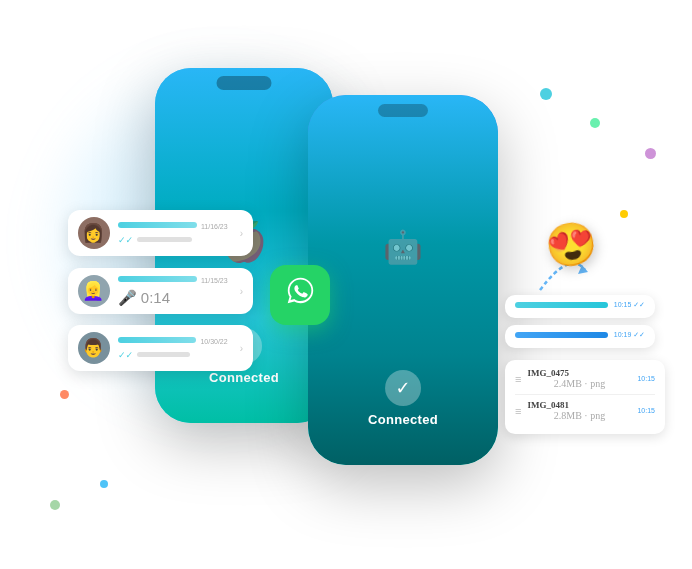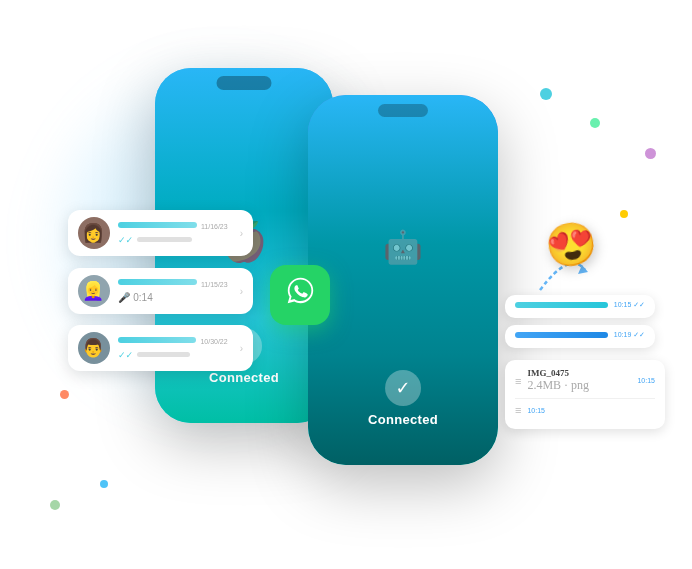--- a/index.html
+++ b/index.html
@@ -294,22 +294,23 @@
       font-family: Liberation Serif, serif;
     }
 
     .file-name {
       font-size: 9px;
       font-weight: 600;
       color: #444;
     }
 
     .file-size {
-      font-size: 12px;
+      font-size: 10px;
       color: #aaa;
+      text-align: center;
     }
 
     .file-time {
       font-size: 7px;
       color: #42a5f5;
     }
 
     
     .emoji-sticker {
       position: absolute;
@@ -379,21 +380,21 @@
   </div>
 
   <div class="chat-card" style="left:68px;top:268px;width:185px;">
     <div class="avatar avatar-2">👱‍♀️</div>
     <div class="chat-content">
       <div style="display:flex;align-items:center;justify-content:space-between;margin-bottom:3px;">
         <div class="chat-bar" style="width:75%;height:6px;"></div>
         <span style="font-size:7px;color:#aaa;margin-left:4px;">11/15/23</span>
       </div>
       <div style="display:flex;align-items:center;gap:4px;">
-        <span style="font-size:10px;color:#999;">🎤 0:14</span>
+        <span style="font-size:15px;color:#999;">🎤 0:14</span>
       </div>
     </div>
     <span class="chat-arrow">›</span>
   </div>
 
   <div class="chat-card" style="left:68px;top:325px;width:185px;">
     <div class="avatar avatar-3">👨</div>
     <div class="chat-content">
       <div style="display:flex;align-items:center;justify-content:space-between;margin-bottom:3px;">
         <div class="chat-bar" style="width:78%;height:6px;"></div>
@@ -429,20 +430,28 @@
         <div class="file-size">
           <span>2.4MB</span>
           <span> · </span>
           <span>png</span>
         </div>
       </div>
       <span class="file-time">10:15</span>
     </div>
     <div class="file-item">
       <span class="file-list-icon">≡</span>
+      <div class="file-info">
+        <div class="file-name">IMG_0481</div>
+        <div class="file-size">
+          <span>2.8MB</span>
+          <span> · </span>
+          <span>png</span>
+        </div>
+      </div>
       <span class="file-time">10:15</span>
     </div>
   </div>
 
   <div class="emoji-sticker" style="top:220px;left:545px;">😍</div>
 
   <svg style="position:absolute;top:240px;left:530px;z-index:13;" width="60" height="60" viewBox="0 0 60 60">
     <path d="M 10 50 Q 40 10 55 30" stroke="#64b5f6" stroke-width="2.5" fill="none" stroke-dasharray="4,3"></path>
     <polygon points="52,25 58,32 48,34" fill="#64b5f6"></polygon>
   </svg>

